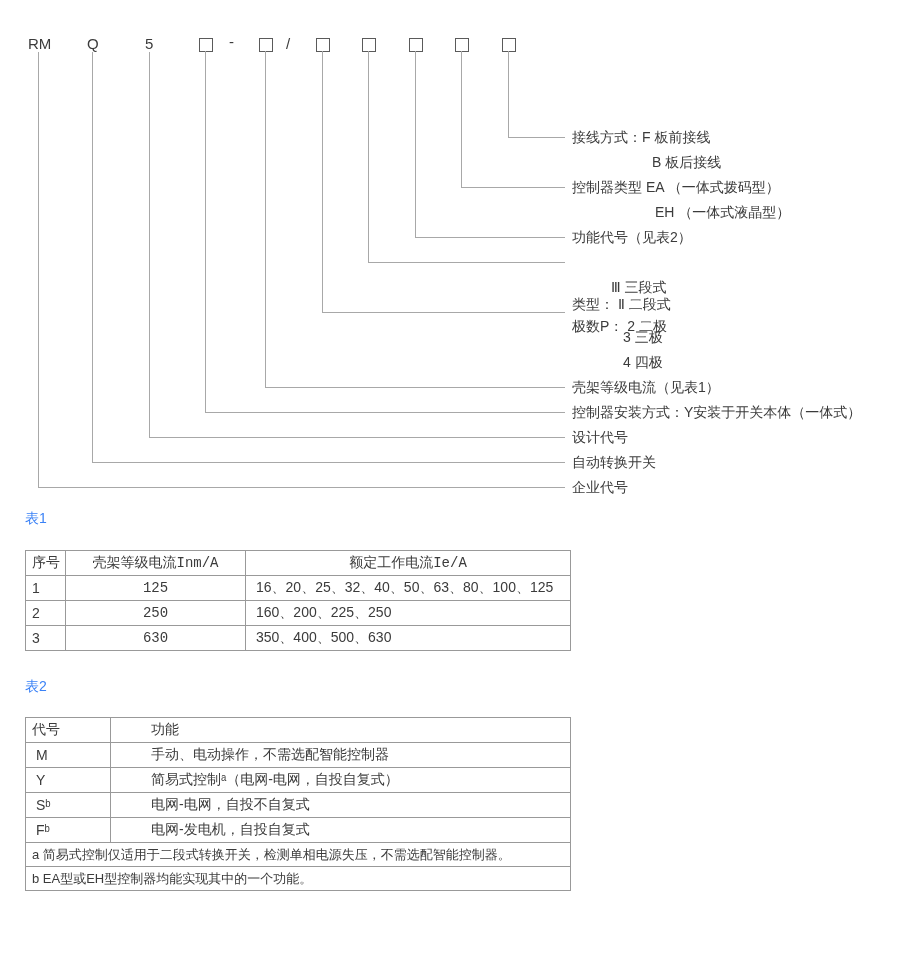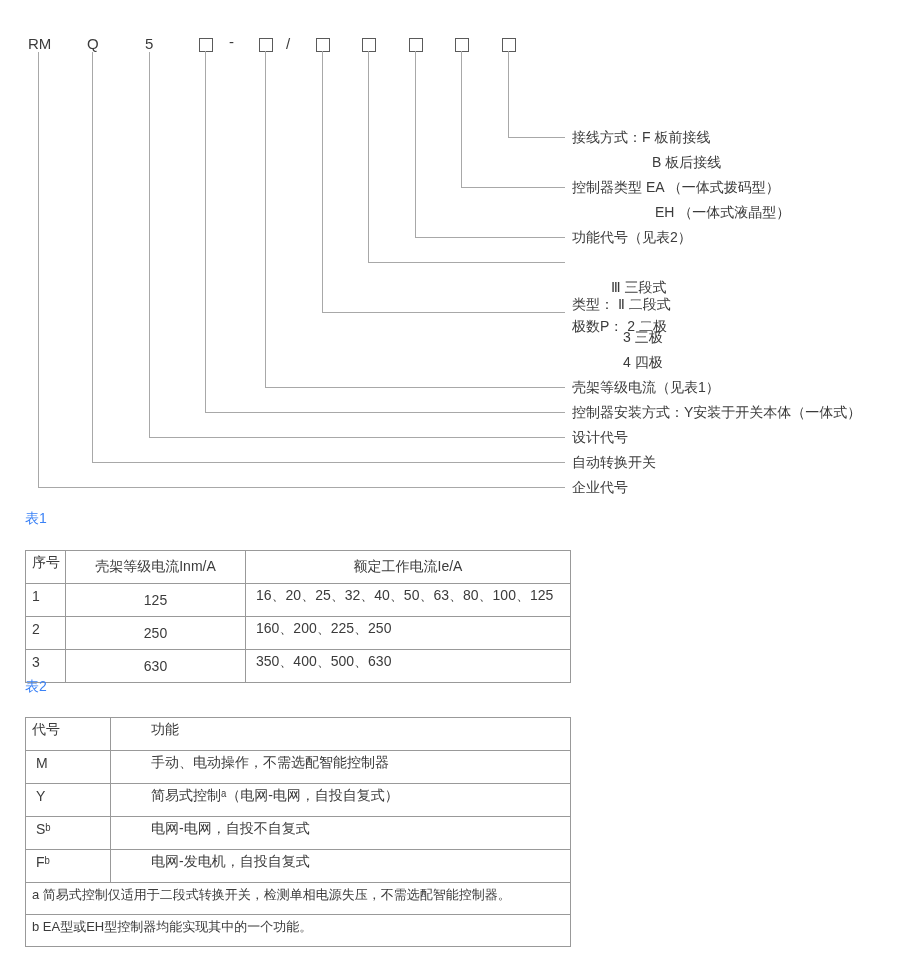--- a/index.html
+++ b/index.html
@@ -9,26 +9,26 @@
     color:#3b3b3b;overflow:hidden;
   }
   .abs{position:absolute;}
   .code-char{position:absolute;font-size:15px;line-height:16px;color:#3b3b3b;}
   .code-box{position:absolute;width:12px;height:12px;border:1px solid #5a5a5a;background:#fff;}
   .vline{position:absolute;width:1px;background:#a8a8a8;}
   .hline{position:absolute;height:1px;background:#a8a8a8;}
   .lbl{position:absolute;font-size:14px;line-height:20px;white-space:nowrap;color:#3b3b3b;}
   .caption{position:absolute;font-size:14px;color:#3b82f6;}
   table{border-collapse:collapse;table-layout:fixed;font-size:14px;color:#3b3b3b;}
-  td,th{border:1px solid #999;font-weight:normal;padding:0 0 8px 6px;height:24px;text-align:left;white-space:nowrap;overflow:hidden;}
+  td,th{border:1px solid #999;font-weight:normal;padding:0 0 0 6px;height:24px;text-align:left;white-space:nowrap;overflow:hidden;}
   .t1{position:absolute;left:25px;top:550px;width:545px;}
   .t1 .c0{width:40px;}
   .t1 .c1{width:180px;}
   .t1 .c2{width:325px;}
-  .t1 .center{text-align:center;padding:0;}
+  .t1 .center{text-align:center;padding:0;font-family:Liberation Mono, monospace;}
   .t1 .vals{padding-left:10px;}
   .t2{position:absolute;left:25px;top:717px;width:545px;}
   .t2 .c0{width:85px;}
   .t2 .c1{width:460px;}
   .t2 .code-cell{padding-left:10px;}
   .t2 .func-cell{padding-left:40px;}
   .t2 .foot{font-size:13px;padding-left:6px;height:23px;margin-left:12px;}
 </style>
 </head>
 <body>

